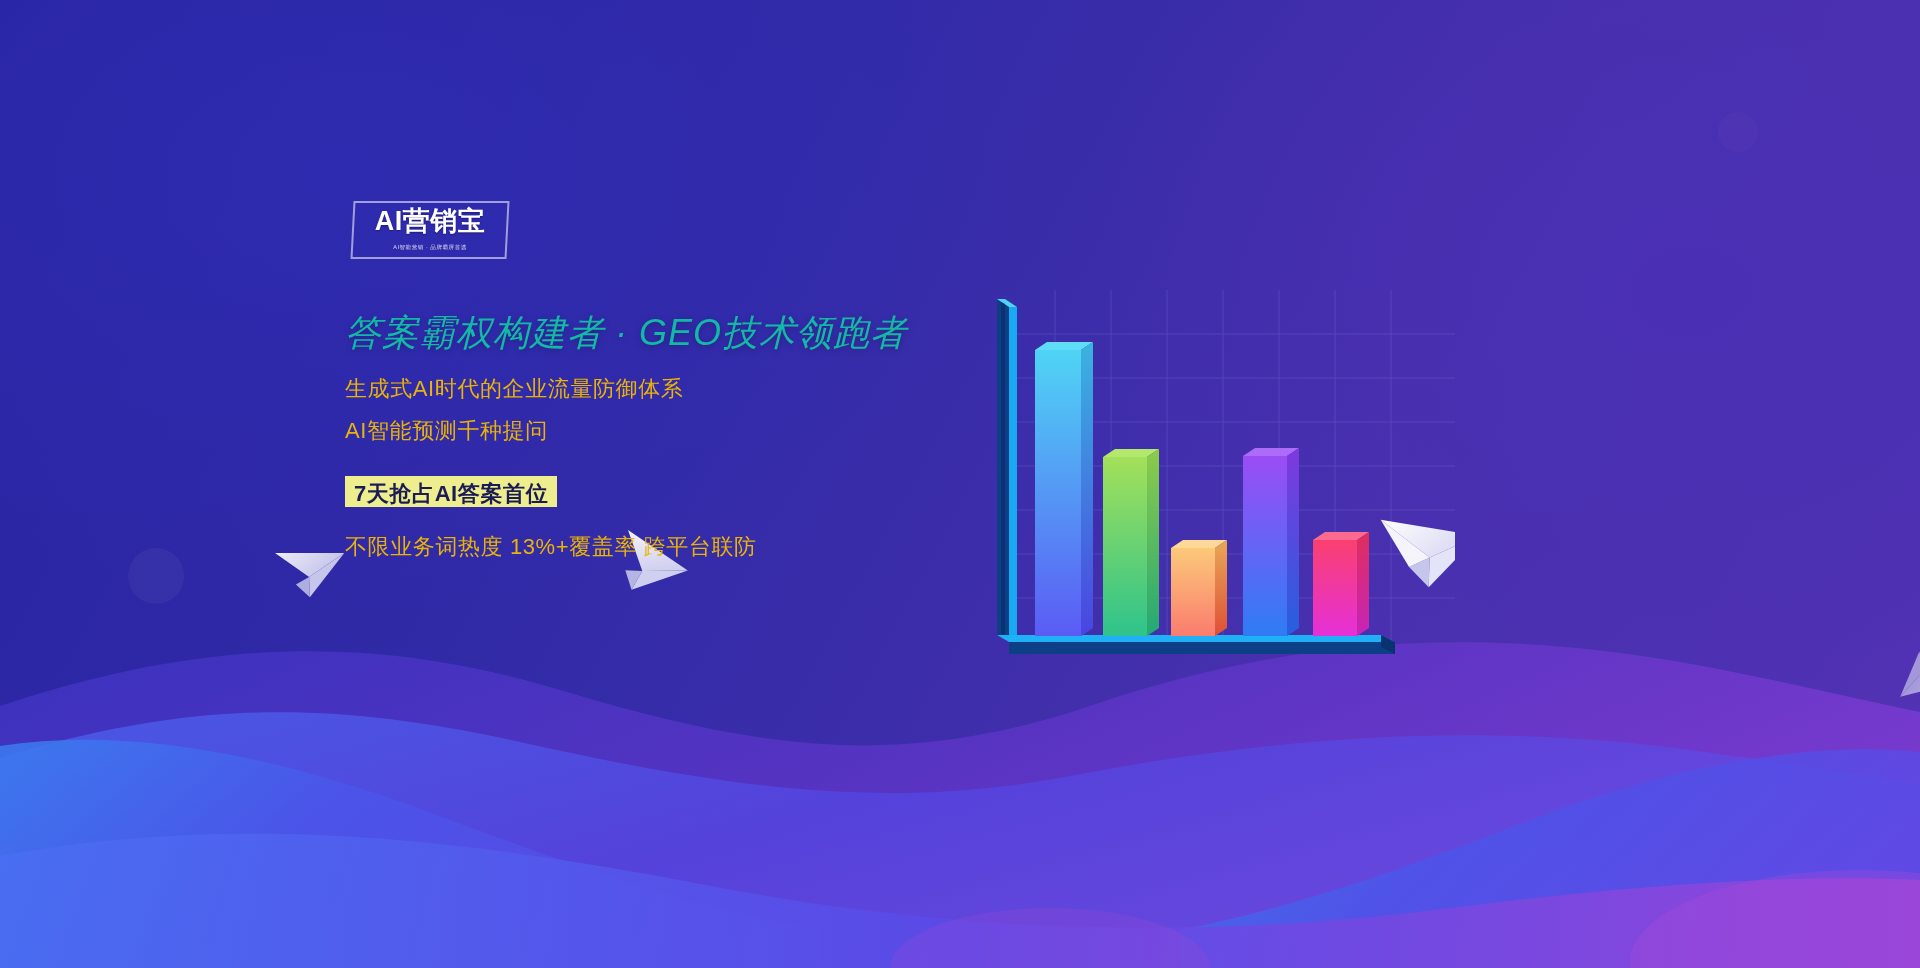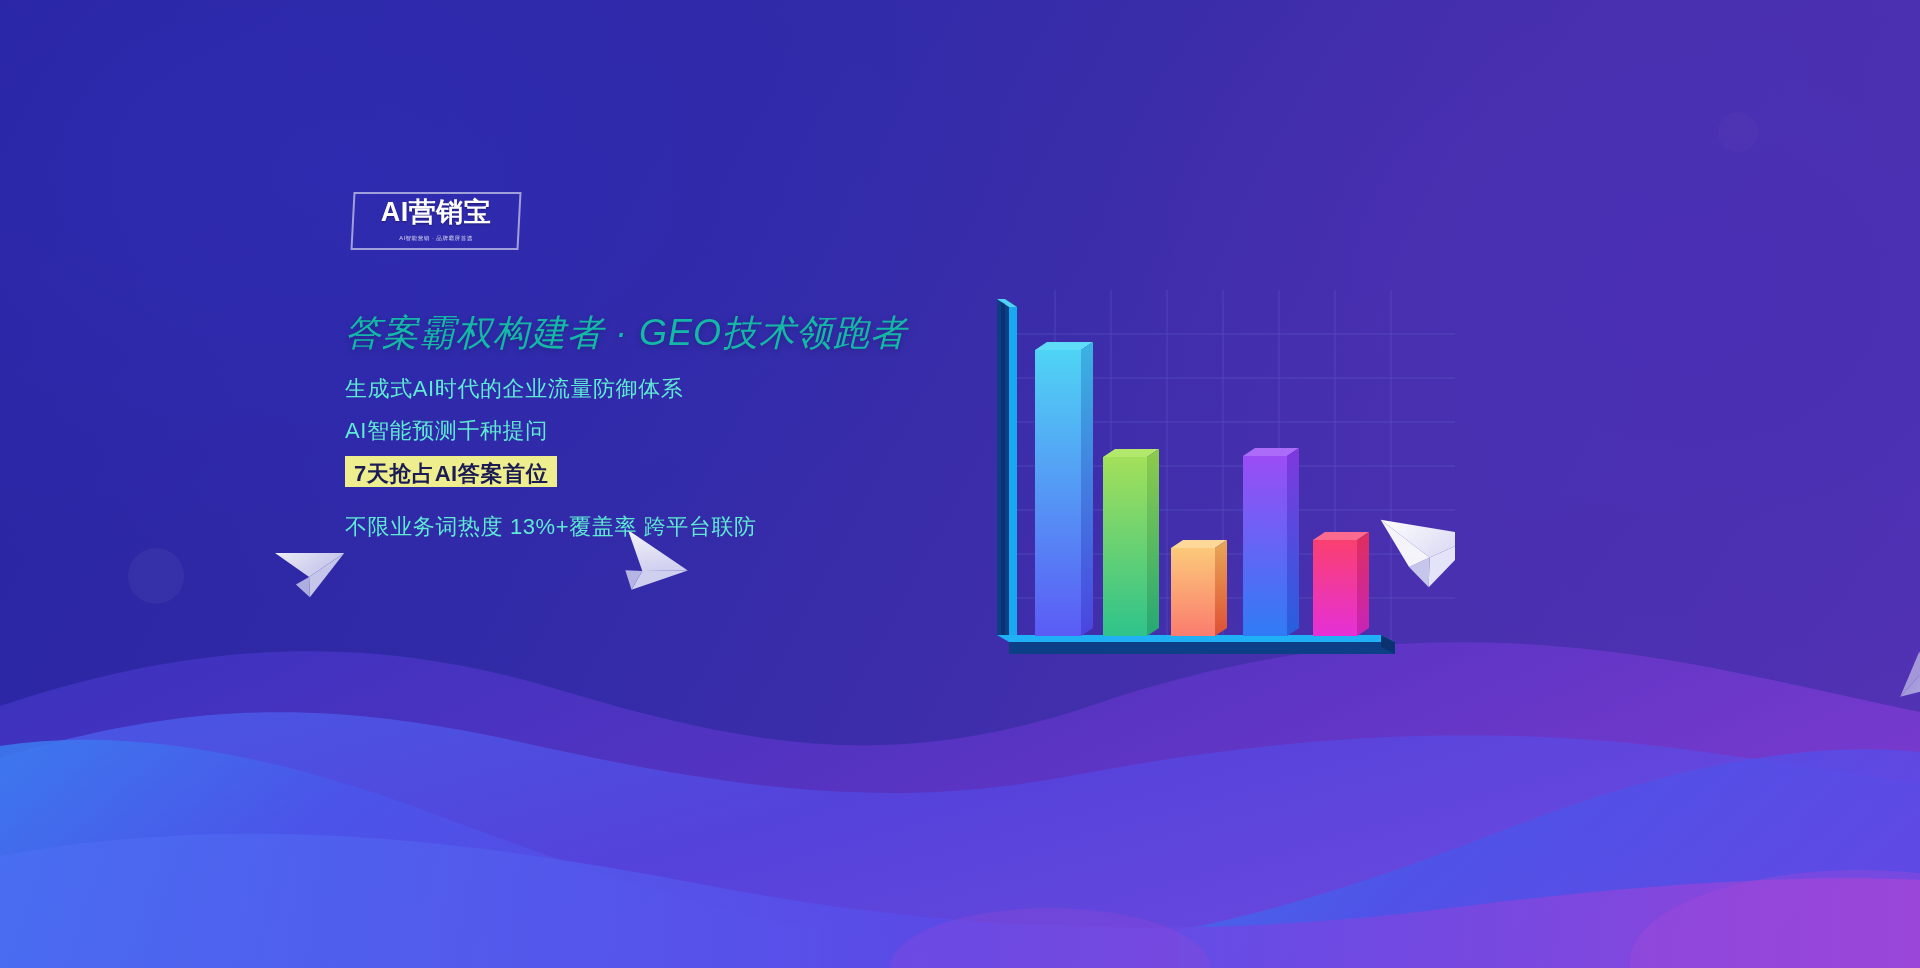--- a/index.html
+++ b/index.html
@@ -21,22 +21,22 @@
   }
   .bg-waves { position:absolute; inset:0; }
   .bg-waves svg { display:block; width:1920px; height:968px; }
   .soft-dot {
     position:absolute; border-radius:50%;
     background:rgba(255,255,255,.045);
   }
 
   
   #logo {
-    position:absolute; left:352px; top:192px;
-    width:168px; height:58px;
+    position:absolute; left:352px; top:201px;
+    width:156px; height:58px;
   }
   .logo-frame {
     position:absolute; inset:0;
     border:2px solid rgba(255,255,255,.55);
     transform:skewX(-3deg);
   }
   .logo-word {
     position:absolute; left:0; right:0; top:7px;
     text-align:center;
     font-size:27px; font-weight:700; color:#ffffff;
@@ -53,27 +53,27 @@
   
   #copy { position:absolute; left:345px; top:312px; width:700px; }
   .headline {
     font-size:36px; font-weight:400; color:#14b8a6;
     line-height:1.18; letter-spacing:1px;
     white-space:nowrap;
     text-shadow:0 2px 6px rgba(0,0,0,.25);
     font-style:italic;
   }
   .sub {
-    font-size:22px; color:#5eead4; line-height:1;
+    font-size:22px; color:#eab308; line-height:1;
     letter-spacing:.6px; white-space:nowrap;
   }
   .sub.l1 { margin-top:24px; }
   .sub.l2 { margin-top:20px; }
   .highlight {
-    display:inline-block; margin-top:14px;
+    display:inline-block; margin-top:34px;
     background:#eeee8f; color:#1c1c55;
     font-size:22px; font-weight:700; line-height:1;
     padding:7px 9px 2px 9px; letter-spacing:.6px;
     white-space:nowrap;
   }
   .sub.l4 { margin-top:29px; font-size:22px; }
 
   
   #chart { position:absolute; left:975px; top:290px; width:480px; height:390px; }
   #chart svg { display:block; }

